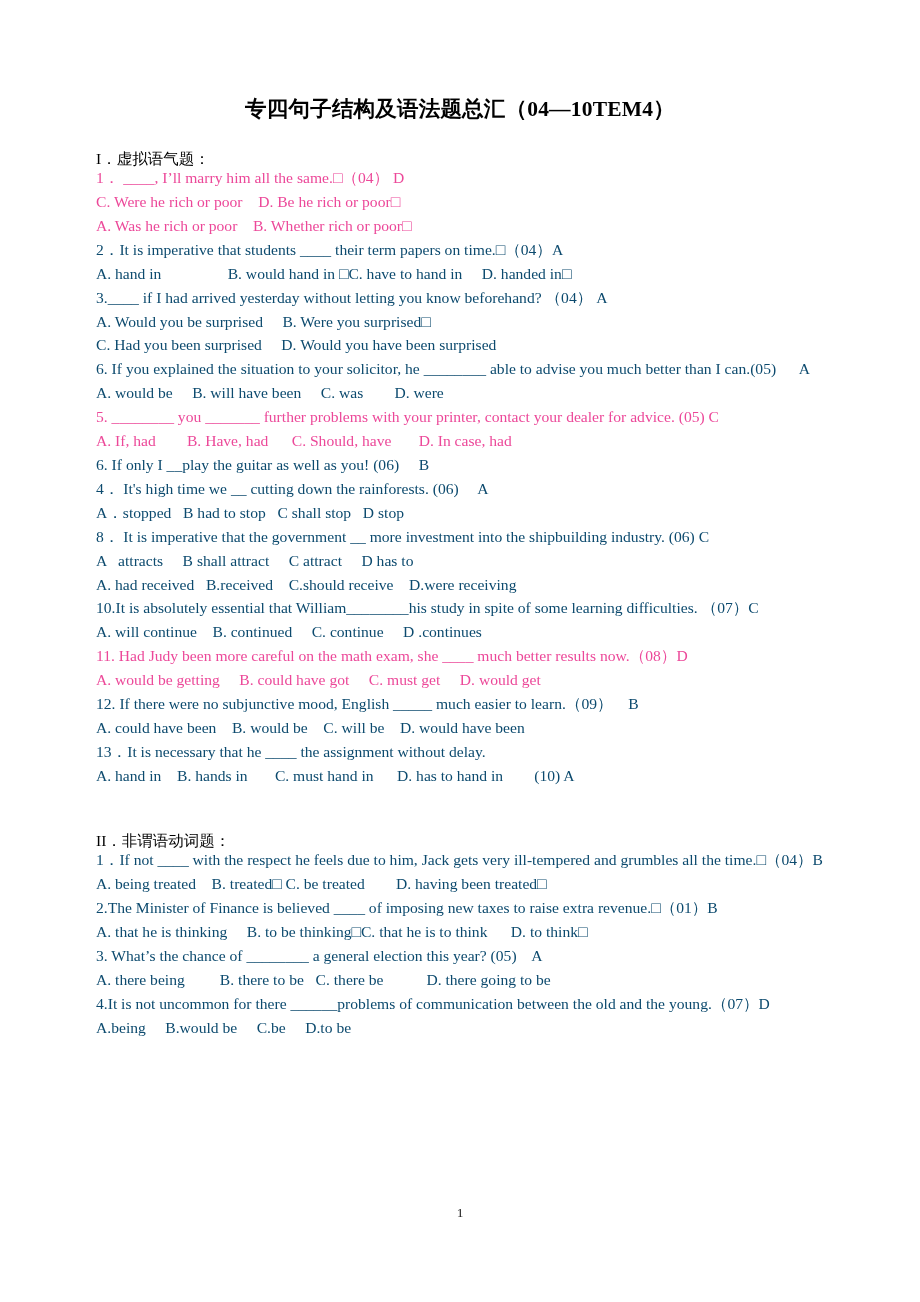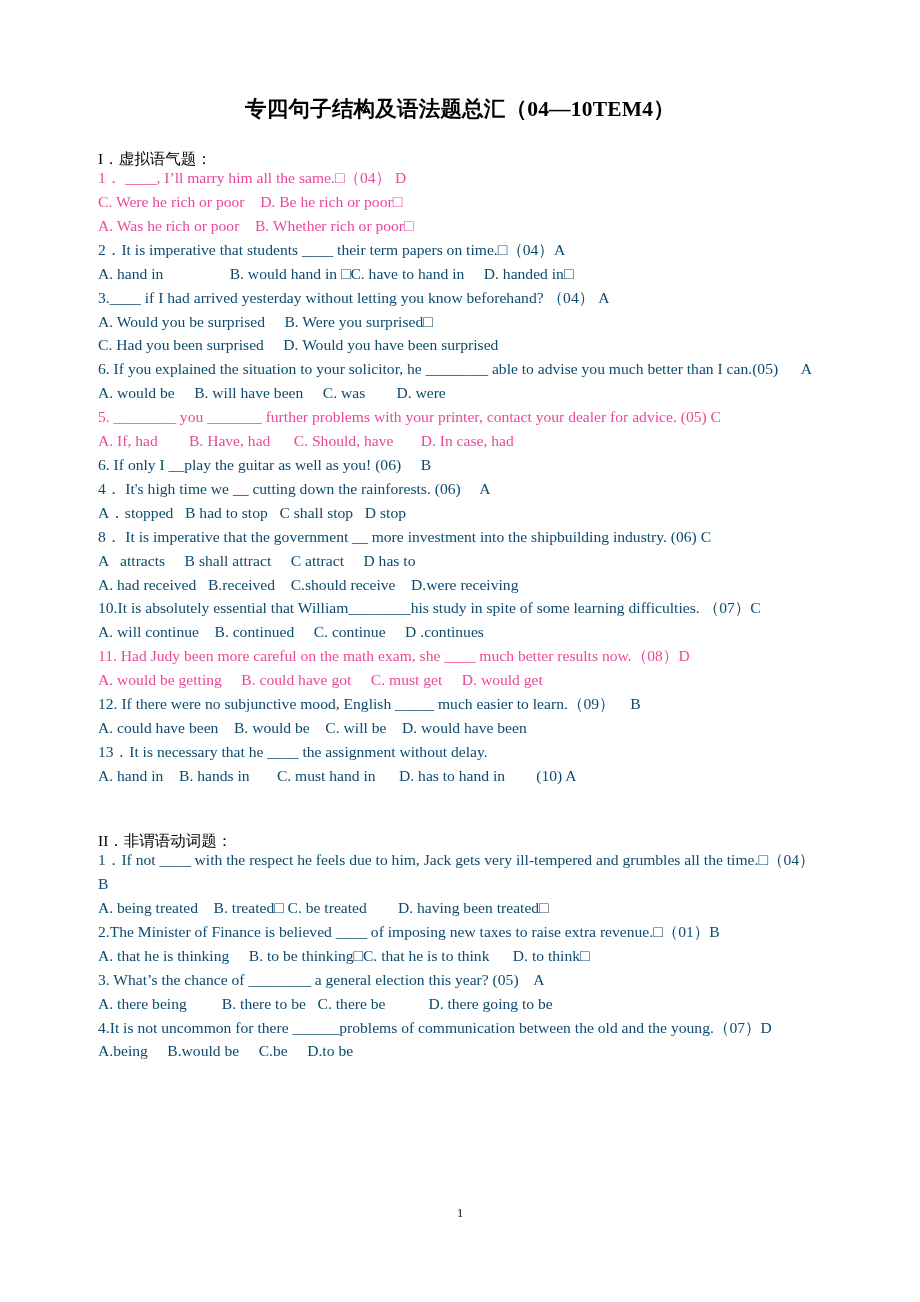--- a/index.html
+++ b/index.html
@@ -14,21 +14,21 @@
     font-family: "Liberation Serif", "DejaVu Serif", serif;
     color: #000000;
     overflow: hidden;
   }
   .page {
     position: absolute;
     left: 0; top: 0;
     width: 920px;
     height: 1302px;
     box-sizing: border-box;
-    padding: 0 98px;
+    padding: 0 76px;
   }
   .doc-title {
     margin: 0;
     padding-top: 98px;
     text-align: center;
     font-size: 21.5px;
     font-weight: bold;
     letter-spacing: 0.2px;
     line-height: 1.1;
   }
@@ -62,20 +62,21 @@
     left: 0;
     top: 1205px;
     width: 920px;
     text-align: center;
     font-size: 13.5px;
     color: #222222;
     font-family: "Liberation Serif", serif;
   }
   .body-block {
     margin-top: 7px;
+    margin-left: 20px;
   }
 </style>
 </head>
 <body>
 
 <div class="page">
 
   <h1 class="doc-title">专四句子结构及语法题总汇（04—10TEM4）</h1>
 
   <div class="body-block">

